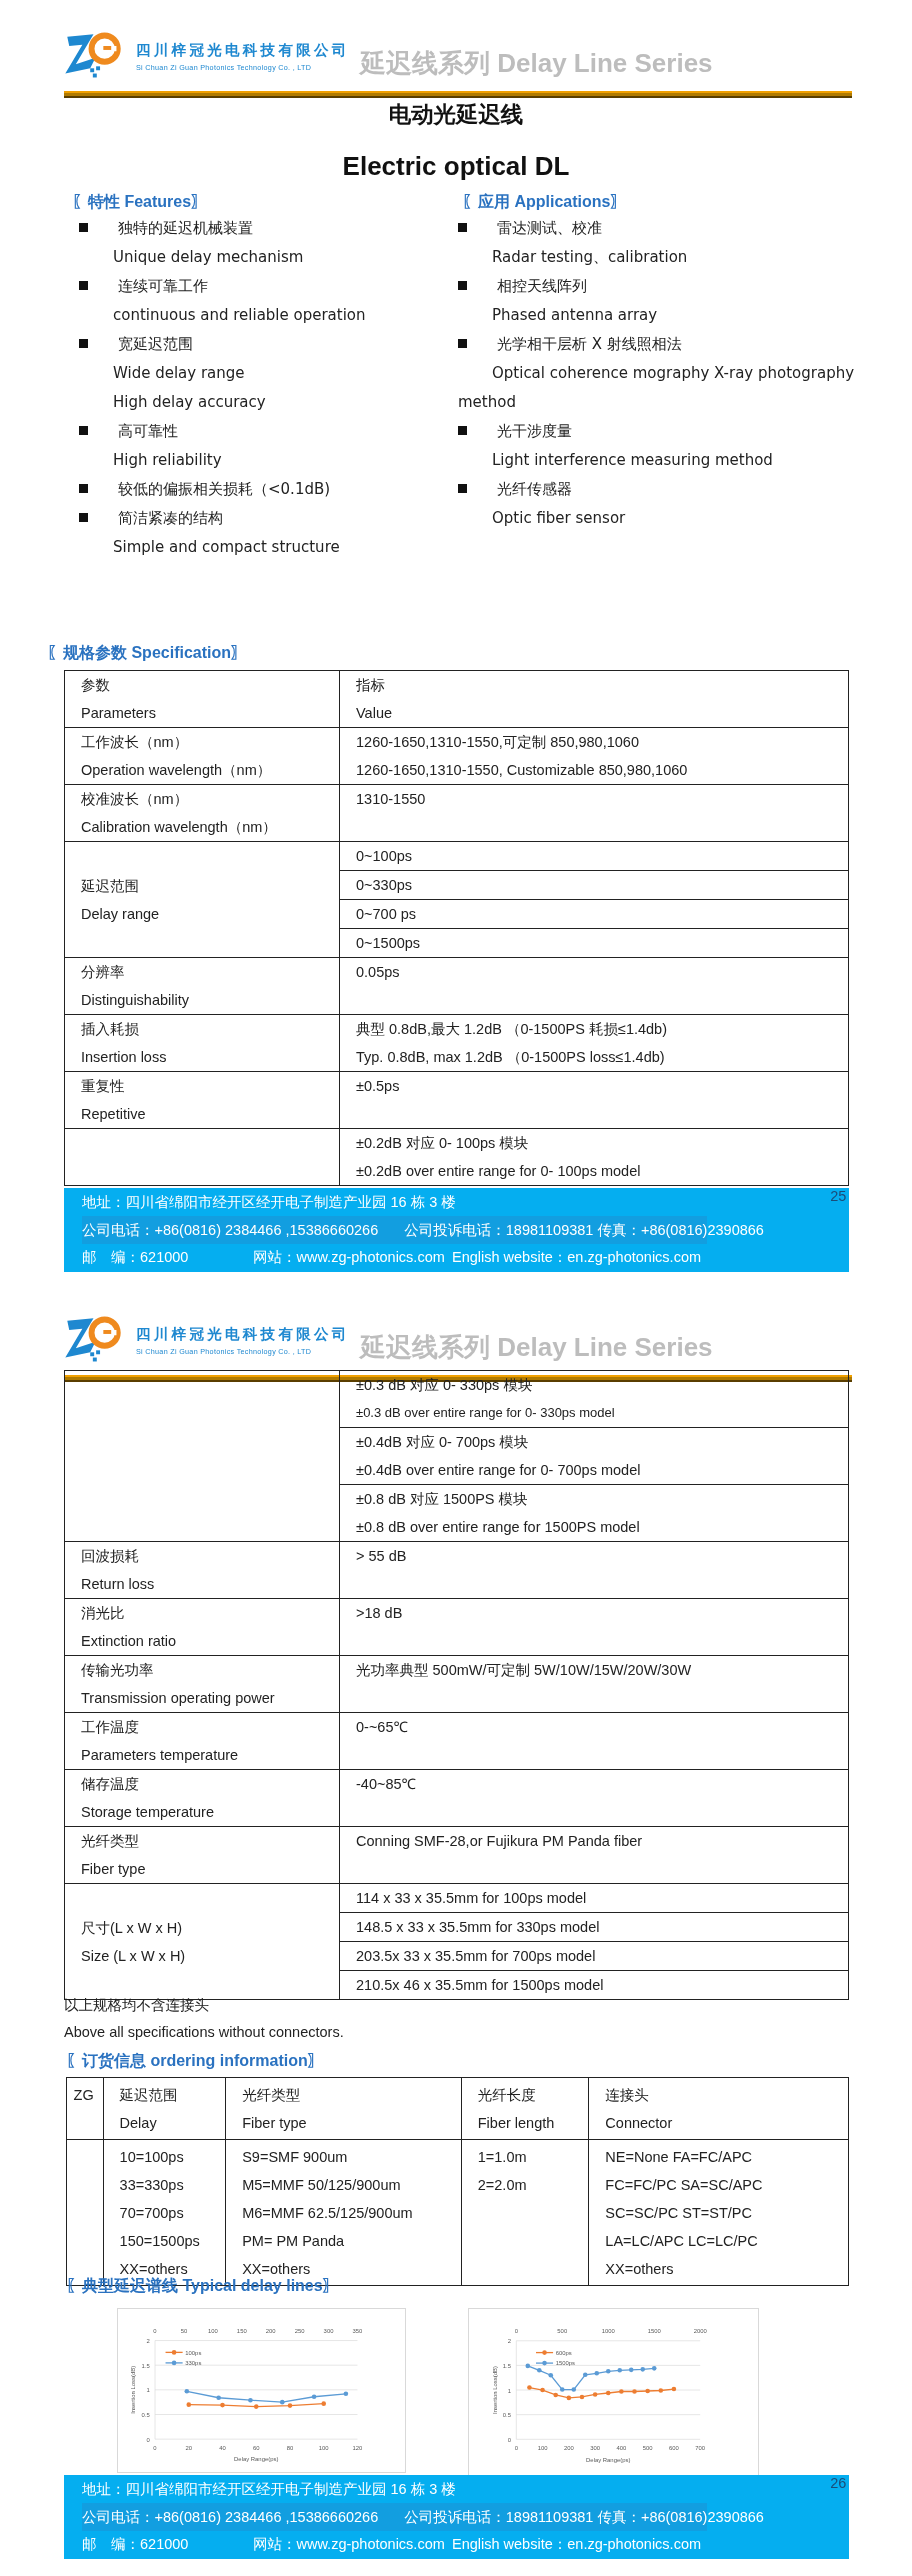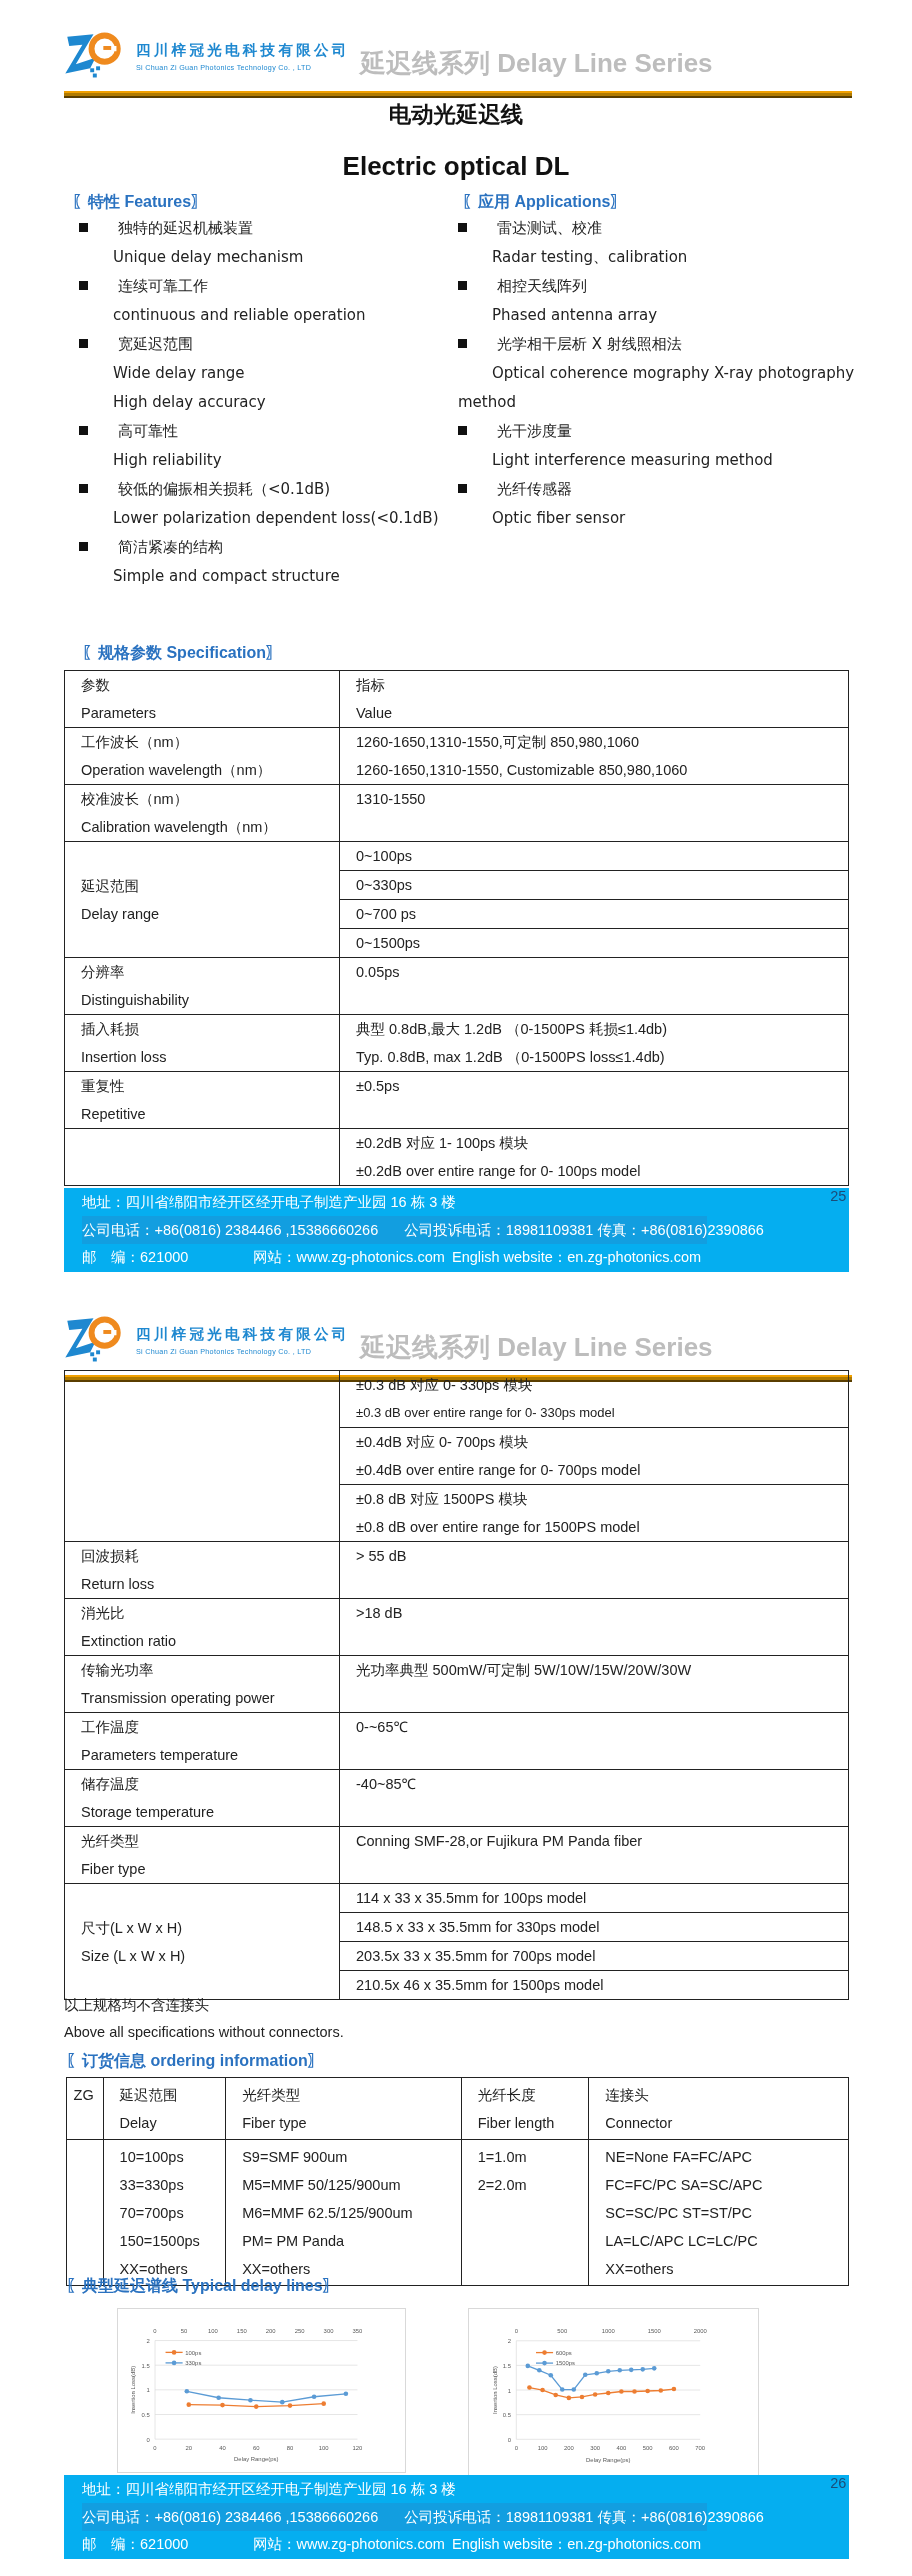--- a/index.html
+++ b/index.html
@@ -89,23 +89,20 @@
       <span class="cn">高可靠性</span>
     </div>
   <div class="row">
       <span class="en">High reliability</span>
     </div>
   <div class="row">
       <span class="bul"></span>
       <span class="cn">较低的偏振相关损耗（&lt;0.1dB)</span>
     </div>
   <div class="row">
-      <span class="en">Lower polarization dependent loss(&lt;0.1dB)</span>
-    </div>
-  <div class="row">
       <span class="bul"></span>
       <span class="cn">简洁紧凑的结构</span>
     </div>
   <div class="row">
       <span class="en">Simple and compact structure</span>
     </div>
 </div>
 
 <div class="sec-head" style="left:462px;top:192px;">〖应用 Applications〗</div>
 <div class="list" style="left:458px;top:214px;width:408px;">
@@ -142,21 +139,21 @@
     </div>
   <div class="row">
       <span class="bul"></span>
       <span class="cn">光纤传感器</span>
     </div>
   <div class="row">
       <span class="en">Optic fiber sensor</span>
     </div>
 </div>
 
-<div class="sec-head" style="left:82px;top:643px;text-align:center;">〖规格参数 Specification〗</div>
+<div class="sec-head" style="left:47px;top:643px;text-align:center;">〖规格参数 Specification〗</div>
 
 <table class="spec" style="top:670px;">
   <tbody>
       <tr>
     <td class="c1">
           <div>参数</div>
           <div>Parameters</div>
         </td>
     <td>
           <div>指标</div>
@@ -230,21 +227,21 @@
           <div>重复性</div>
           <div>Repetitive</div>
         </td>
     <td>
           <div>±0.5ps</div>
         </td>
   </tr>
   <tr>
     <td class="c1"></td>
     <td style="padding-top:0;">
-          <div>±0.2dB 对应 1- 100ps 模块</div>
+          <div>±0.2dB 对应 0- 100ps 模块</div>
           <div>±0.2dB over entire range for 0- 100ps model</div>
         </td>
   </tr>
 </tbody>
   </table>
 
 <div class="footer" style="top:1188px;">
   <div class="r" style="top:0;"><span>地址：四川省绵阳市经开区经开电子制造产业园 16 栋 3 楼</span></div>
   <div class="pg">25</div>
   <div class="r r2" style="top:28px;"><span>公司电话：+86(0816) 2384466 ,15386660266</span><span style="margin-left:26px;">公司投诉电话：18981109381 传真：+86(0816)2390866</span></div>

